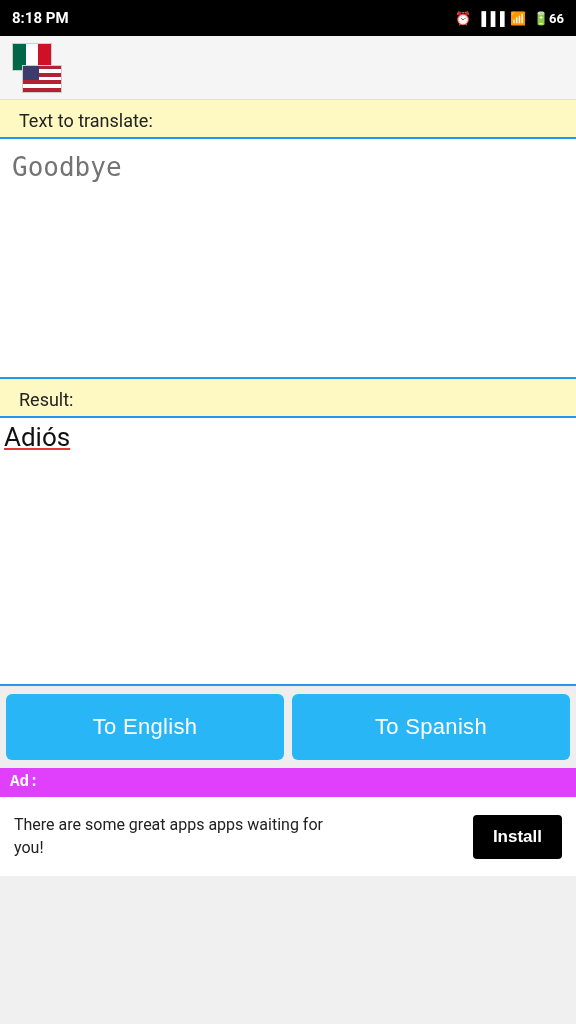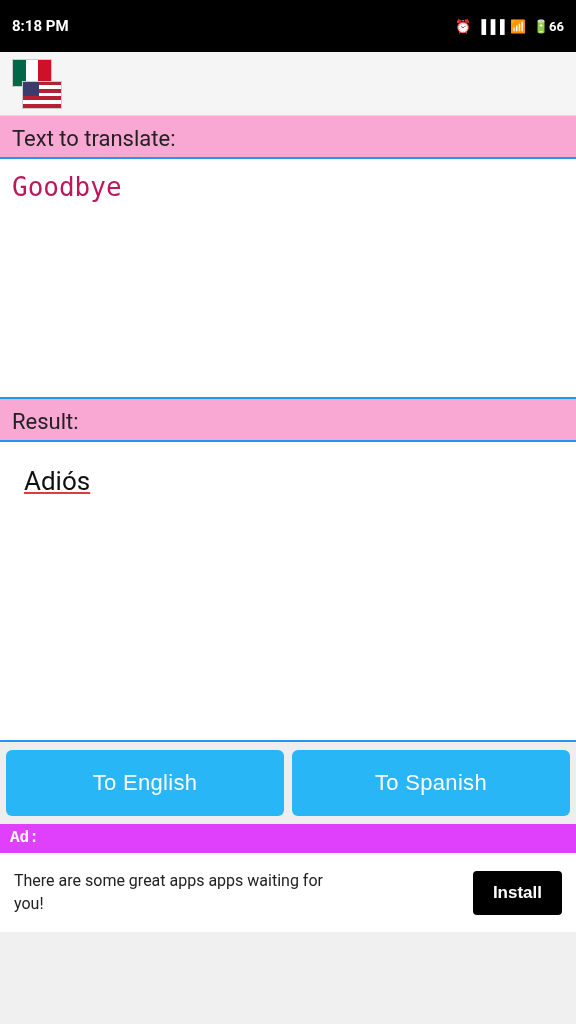--- a/index.html
+++ b/index.html
@@ -9,21 +9,21 @@
       height: 1024px;
       font-family: 'Roboto', Arial, sans-serif;
       background: #f0f0f0;
       overflow: hidden;
     }
 
     
     .status-bar {
       background: #000;
       color: #fff;
-      height: 52px;
+      height: 36px;
       display: flex;
       align-items: center;
       justify-content: space-between;
       padding: 0 12px;
       font-size: 14px;
       font-weight: bold;
     }
     .status-bar-left { font-size: 15px; font-weight: bold; }
     .status-bar-right {
       display: flex;
@@ -102,52 +102,52 @@
       letter-spacing: 1px;
     }
 
     
     .main-content {
       background: #eeeeee;
       padding: 0;
     }
 
     .section-label {
-      padding: 10px 12px 6px 12px;
-      font-size: 22px;
+      padding: 10px 12px 6px 19px;
+      font-size: 18px;
       color: #222;
-      background: #f9a8d4;
+      background: #fef9c3;
     }
 
     .text-area-container {
       background: #fff;
       border-top: 2px solid #2196F3;
       border-bottom: 2px solid #2196F3;
       min-height: 230px;
       padding: 12px;
     }
 
     .translate-input {
       width: 100%;
       border: none;
       outline: none;
       font-size: 26px;
-      color: #be185d;
+      color: #737373;
       background: #fff;
       resize: none;
       min-height: 210px;
       line-height: 1.3;
     }
 
     .result-area-container {
       background: #fff;
       border-top: 2px solid #2196F3;
       border-bottom: 2px solid #2196F3;
       min-height: 270px;
-      padding: 24px;
+      padding: 4px;
     }
 
     .result-text {
       font-size: 26px;
       color: #111;
       text-decoration: underline;
       text-decoration-color: #e53935;
       min-height: 250px;
       display: block;
     }

